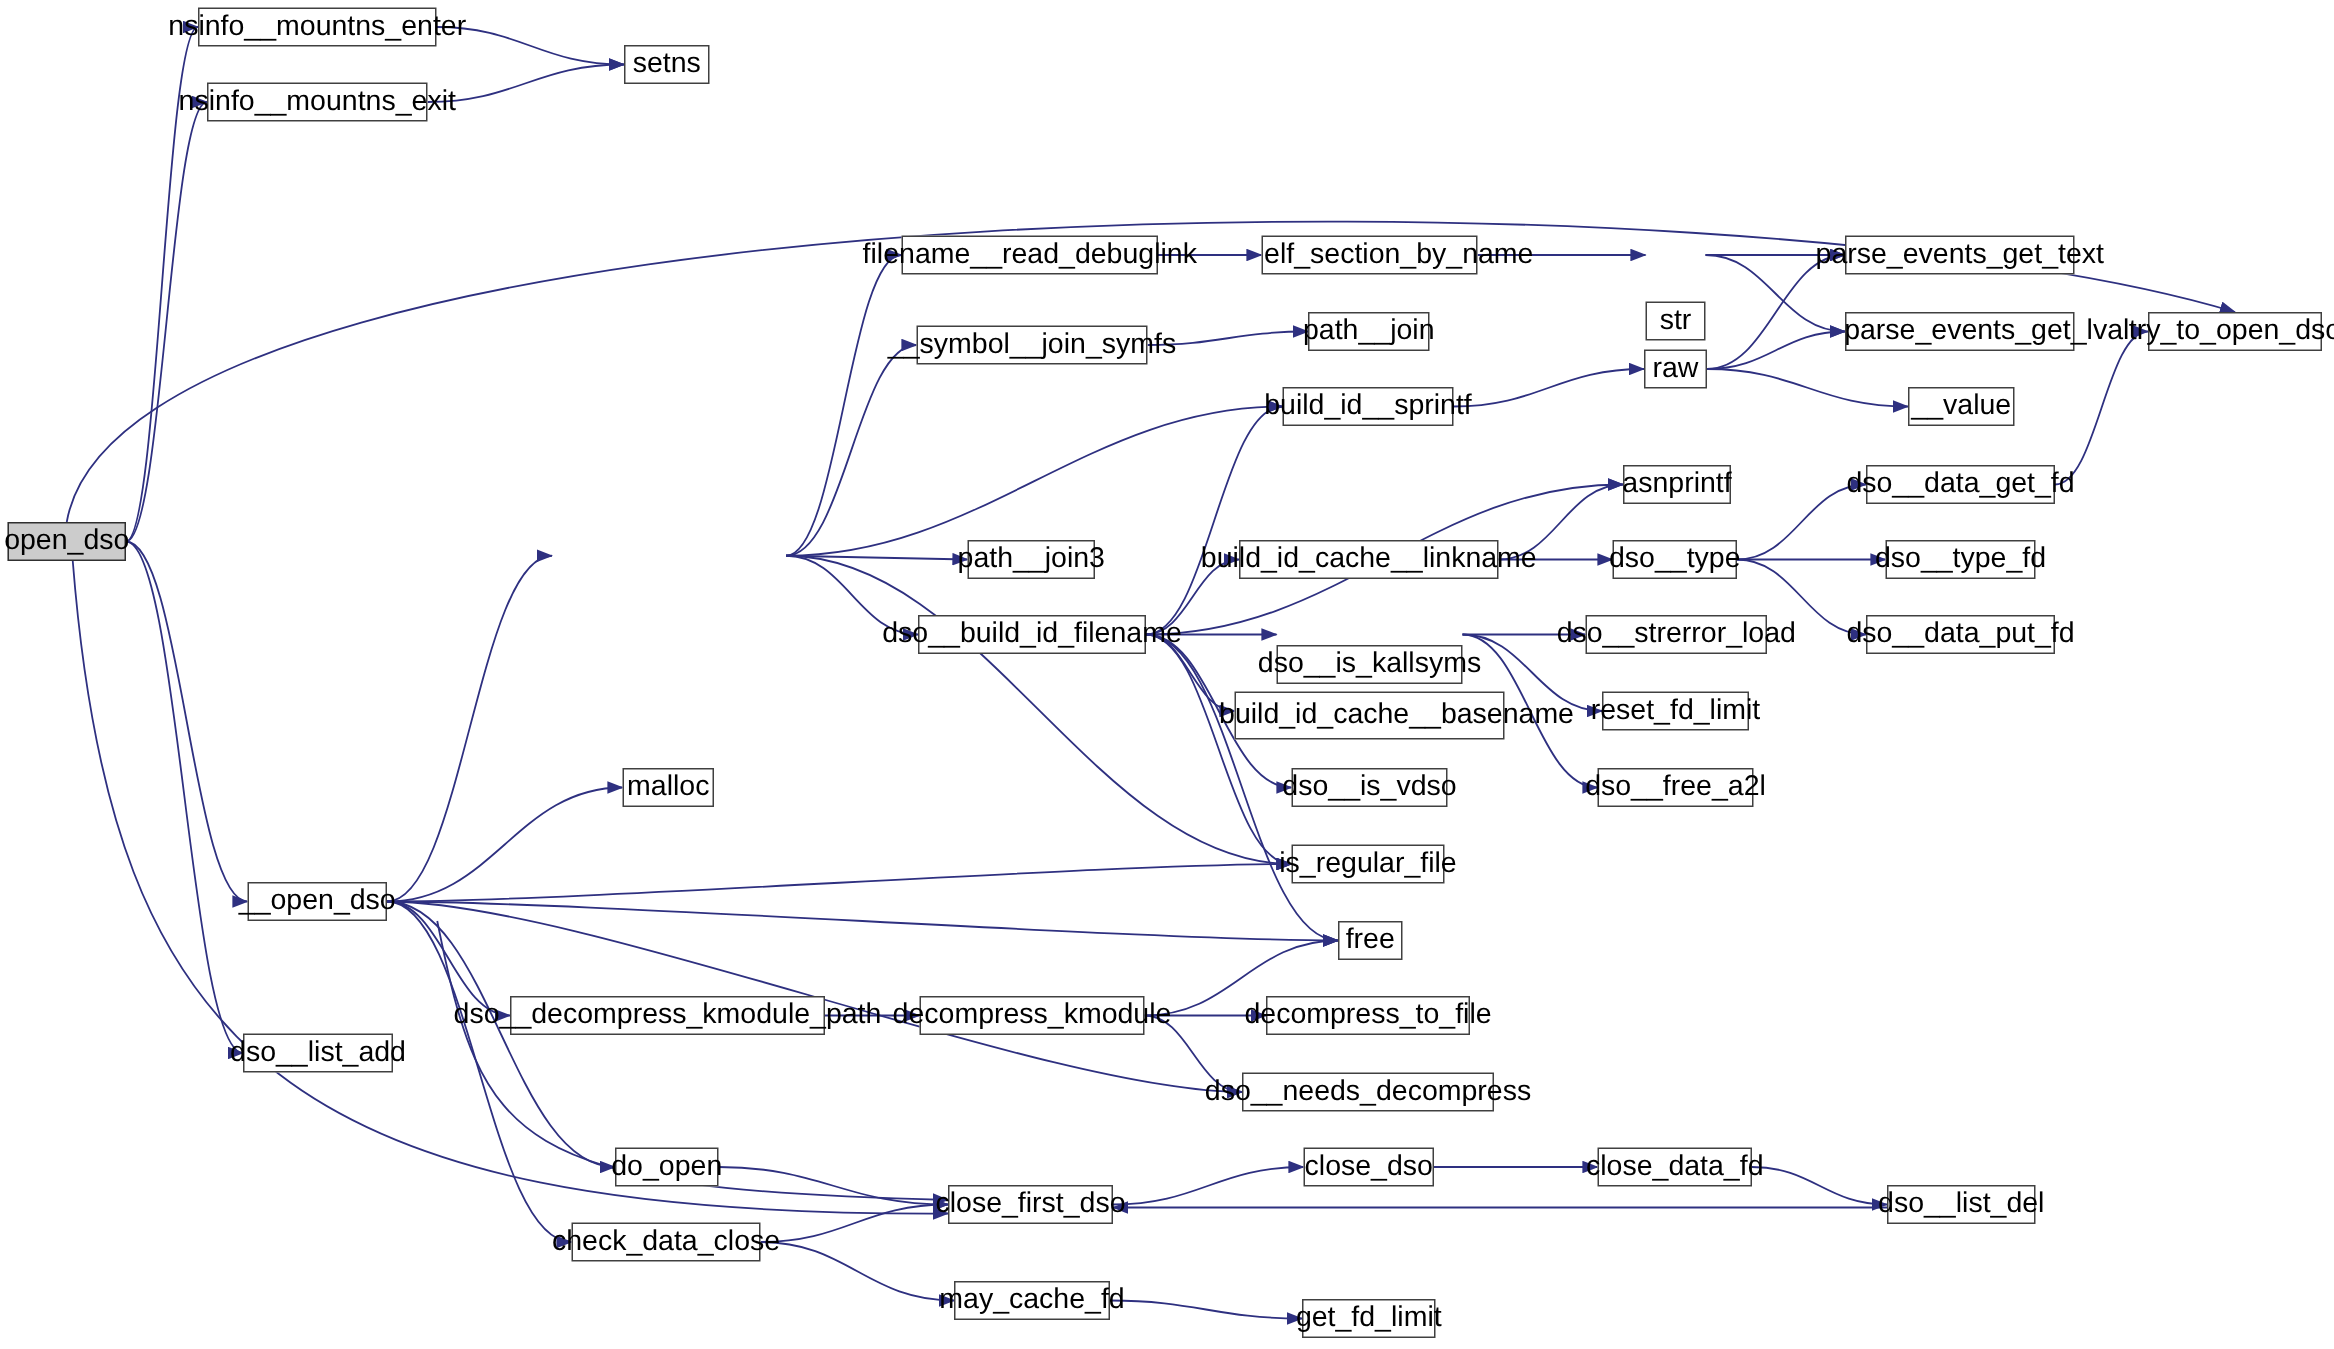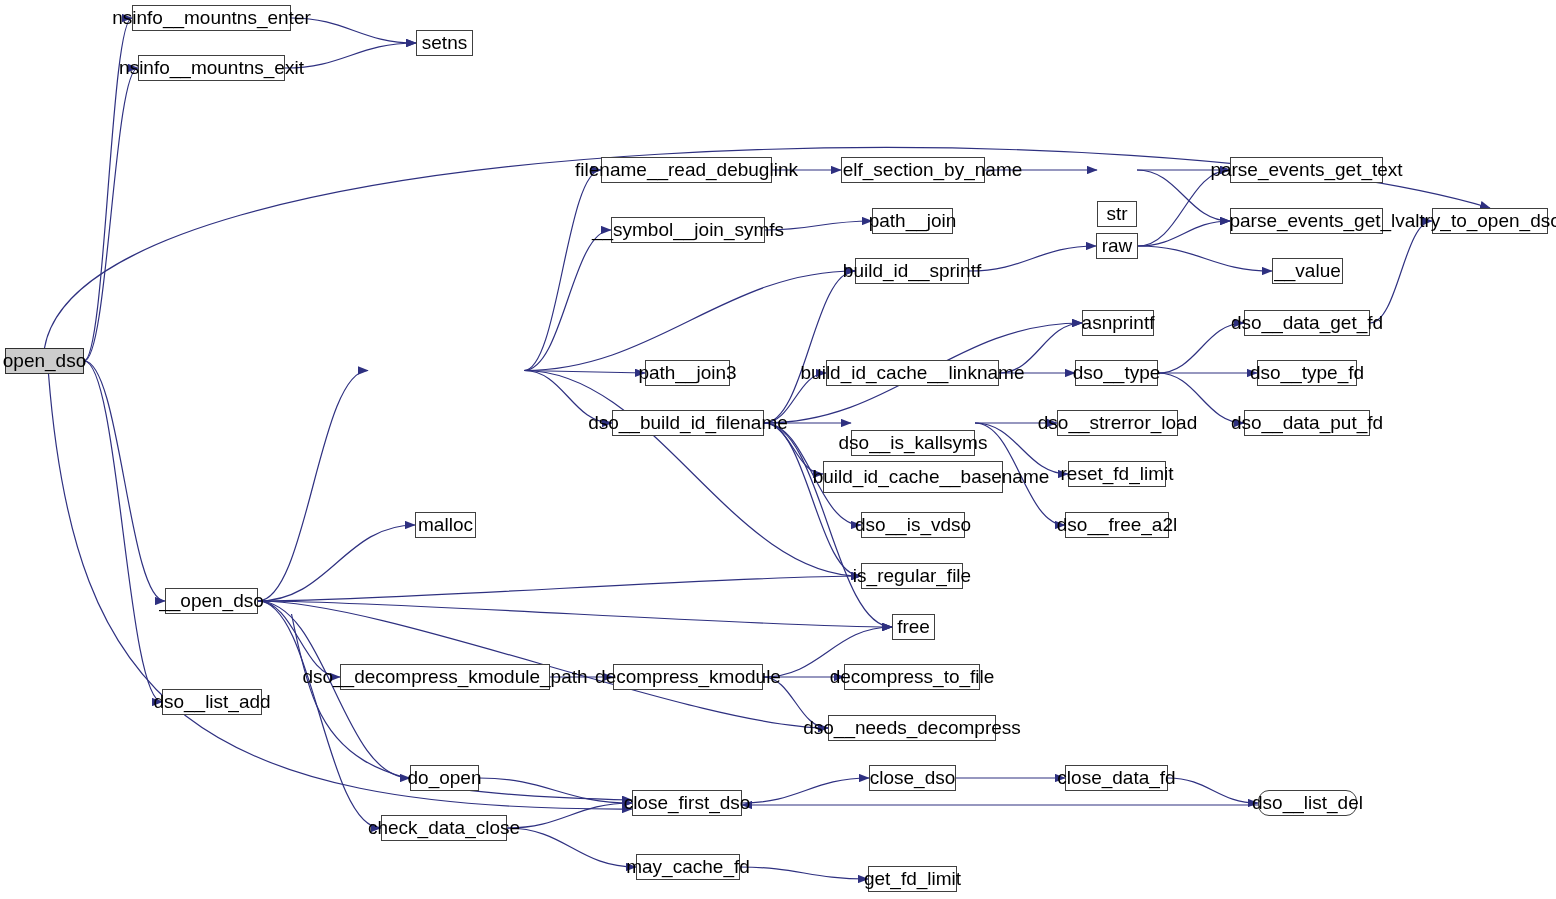--- a/index.html
+++ b/index.html
@@ -140,17 +140,17 @@
     <div class="node" style="left: 892px; top: 614px; width: 43px; height: 26px;">free</div>
     <div class="node" style="left: 340px; top: 664px; width: 210px; height: 26px;">dso__decompress_kmodule_path</div>
     <div class="node" style="left: 613px; top: 664px; width: 150px; height: 26px;">decompress_kmodule</div>
     <div class="node" style="left: 844px; top: 664px; width: 136px; height: 26px;">decompress_to_file</div>
     <div class="node" style="left: 162px; top: 689px; width: 100px; height: 26px;">dso__list_add</div>
     <div class="node" style="left: 828px; top: 715px; width: 168px; height: 26px;">dso__needs_decompress</div>
     <div class="node" style="left: 410px; top: 765px; width: 69px; height: 26px;">do_open</div>
     <div class="node" style="left: 869px; top: 765px; width: 87px; height: 26px;">close_dso</div>
     <div class="node" style="left: 1065px; top: 765px; width: 103px; height: 26px; text-align: center;">close_data_fd</div>
     <div class="node" style="left: 632px; top: 790px; width: 110px; height: 26px;">close_first_dso</div>
-    <div class="node" style="left: 1258px; top: 790px; width: 99px; height: 26px; border-radius: 11px;">dso__list_del</div>
+    <div class="node" style="left: 1258px; top: 790px; width: 99px; height: 26px;">dso__list_del</div>
     <div class="node" style="left: 381px; top: 815px; width: 126px; height: 26px;">check_data_close</div>
     <div class="node" style="left: 636px; top: 854px; width: 104px; height: 26px;">may_cache_fd</div>
     <div class="node" style="left: 868px; top: 866px; width: 89px; height: 26px;">get_fd_limit</div>
   </div>
 
 </body></html>

